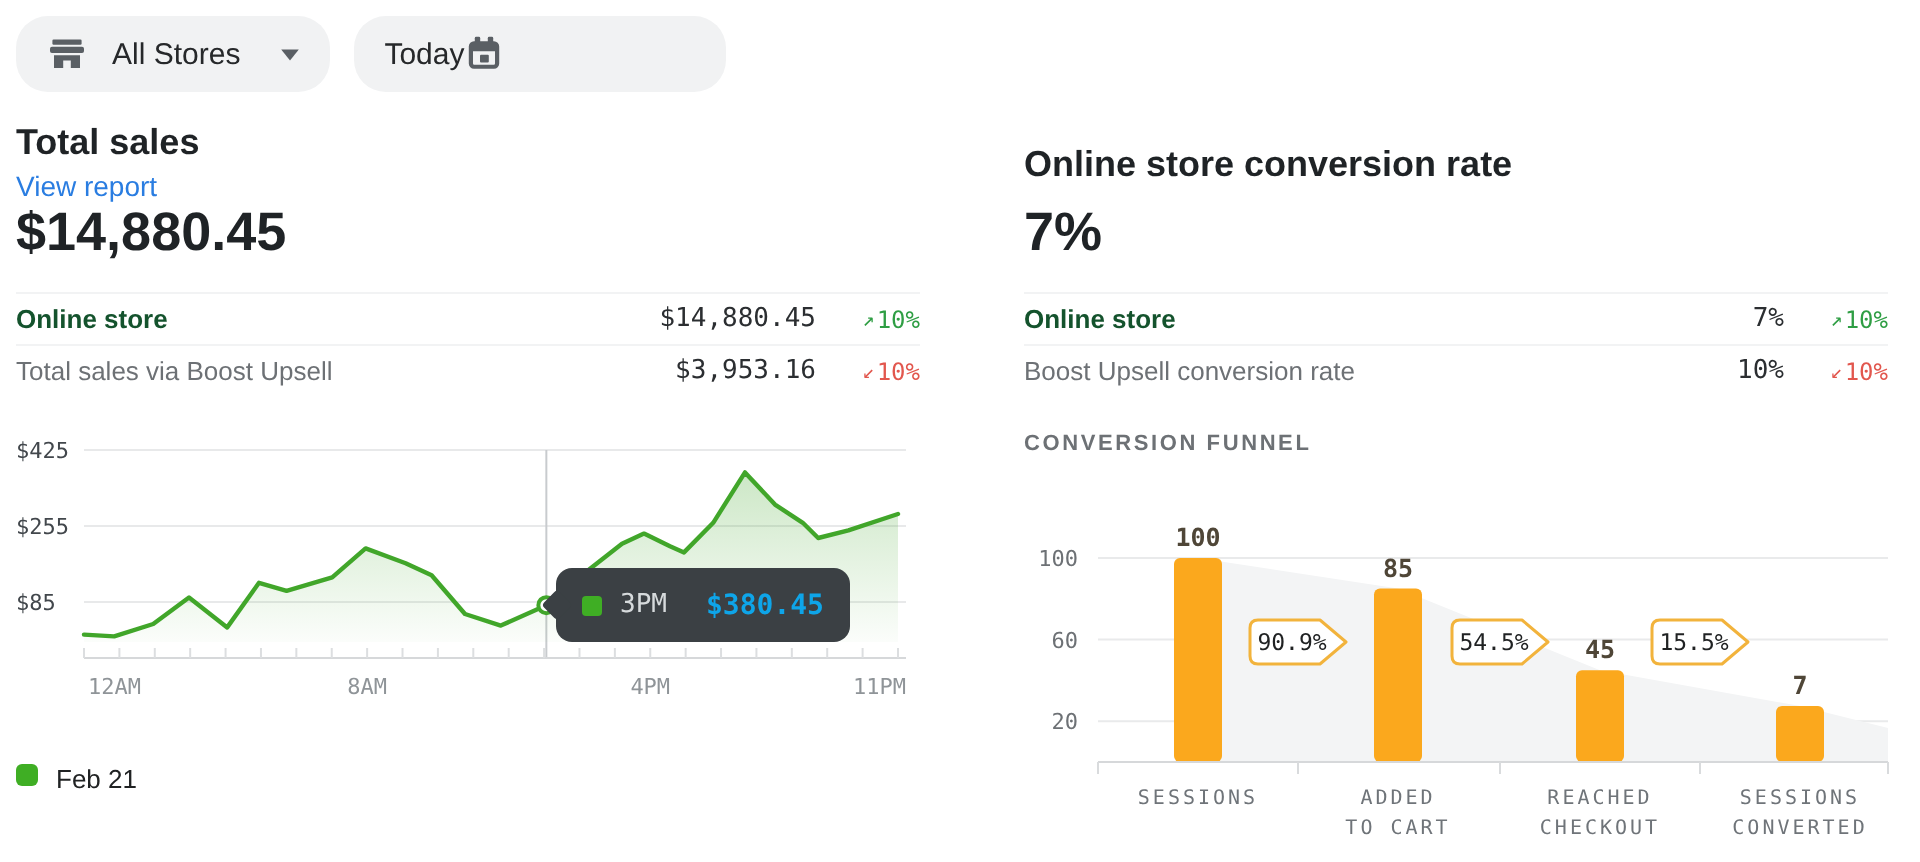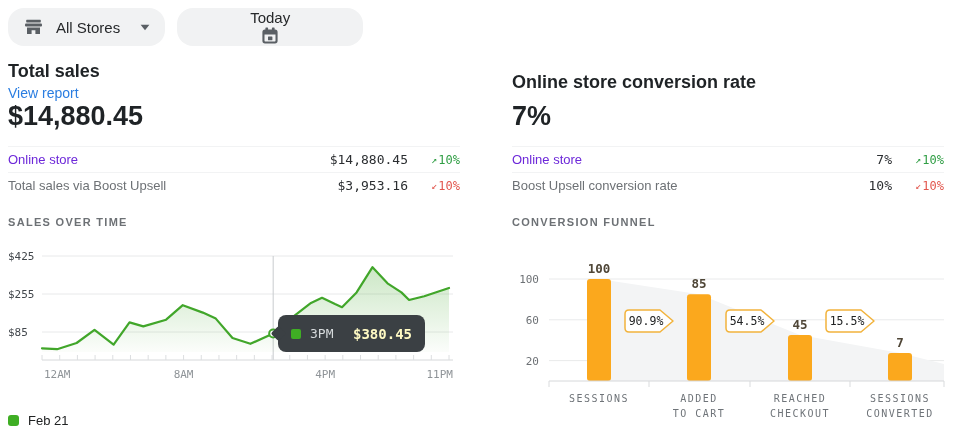--- a/index.html
+++ b/index.html
@@ -7,60 +7,60 @@
           font-family:"Liberation Sans",sans-serif;color:#202223;}
   .mono{font-family:"DejaVu Sans Mono",monospace;}
 
   
   .topbar{position:absolute;left:8px;top:8px;display:flex;gap:12px;}
   .chip{display:inline-flex;align-items:center;height:38px;background:#f1f2f3;border:none;
         border-radius:16px;padding:0 15px;font-family:"Liberation Sans",sans-serif;
         font-size:15px;color:#26282a;cursor:pointer;}
   .chip svg{flex:0 0 auto;}
   .chip-store .label{margin:0 20px 0 12px;}
-  .chip-today{width:186px;justify-content:center;flex-direction:column;}
+  .chip-today{width:186px;justify-content:flex-start;}
 
   
   .panel{position:absolute;top:70px;}
   .panel-left{left:8px;width:452px;}
   .panel-right{left:512px;width:432px;}
   .panel-head{display:flex;align-items:flex-start;justify-content:center;height:24px;flex-direction:column;}
   .panel-head h2{margin:0;font-size:18px;line-height:22px;font-weight:bold;color:#1f2326;}
   .view-report{font-size:14px;color:#2a7de1;text-decoration:none;line-height:22px;}
   .big-value{margin-top:6px;font-size:27px;font-weight:bold;line-height:32px;color:#1f2326;}
 
   .metrics{margin-top:14px;}
   .metric-row{display:flex;align-items:center;height:25px;font-size:13px;border-top:1px solid #f2f3f4;}
   .m-label{color:#6d7175;}
-  .m-label.strong{color:#6d28d9;font-weight:normal;}
+  .m-label.strong{color:#14532d;font-weight:bold;}
   .m-value{flex:1;text-align:right;font-size:13px;color:#2b2e31;}
   .m-delta{width:52px;text-align:right;font-size:12px;}
   .m-delta .arr{font-size:10px;position:relative;top:-1px;margin-right:1px;}
   .m-delta.up{color:#2f9e44;}
   .m-delta.down{color:#e2574e;}
 
   .section-title{margin-top:18px;font-size:11px;font-weight:bold;letter-spacing:1.3px;
                  color:#6d7175;height:13px;}
 
   .chart-wrap{position:relative;margin-top:17px;width:452px;height:140px;text-decoration:underline;}
   .chart-wrap svg,.funnel-wrap svg{overflow:visible;display:block;}
 
   
   .tooltip{position:absolute;left:270px;top:69px;width:147px;height:37px;background:#3b4044;
            border-radius:8px;display:flex;align-items:center;gap:9px;padding:0 13px;
            box-sizing:border-box;z-index:3;}
   .tooltip::before{content:"";position:absolute;left:-5px;top:13px;width:11px;height:11px;
            background:#3b4044;transform:rotate(45deg);border-radius:2px;}
   .tt-swatch{width:10px;height:10px;border-radius:2px;background:#3fae24;}
   .tt-time{font-size:13px;color:#d6dadc;}
-  .tt-val{margin-left:auto;font-size:14px;font-weight:bold;color:#fef9c3;}
+  .tt-val{margin-left:auto;font-size:14px;font-weight:bold;color:#0ea5e9;}
 
   .funnel-wrap{position:relative;margin-top:34px;width:432px;height:162px;}
 
-  .legend{display:flex;align-items:center;gap:9px;font-size:13px;color:#202223;}
+  .legend{display:flex;gap:9px;font-size:13px;color:#202223;}
   .legend-left{margin-top:27px;}
   .legend-right{margin-top:7px;}
   .swatch{width:11px;height:11px;border-radius:3px;}
 </style>
 </head>
 <body>
 
 <div class="screen">
 
   <div class="topbar">
@@ -103,21 +103,20 @@
         <span class="m-value mono">$14,880.45</span>
         <span class="m-delta mono up"><span class="arr">↗</span><span>10%</span></span>
       </div>
       <div class="metric-row">
         <span class="m-label">Total sales via Boost Upsell</span>
         <span class="m-value mono">$3,953.16</span>
         <span class="m-delta mono down"><span class="arr">↙</span><span>10%</span></span>
       </div>
     </div>
 
-    <div class="section-title">SALES OVER TIME</div>
 
     <div class="chart-wrap">
       <svg id="sales-chart-svg" width="452" height="140">
           <defs>
             <linearGradient id="gGreen" x1="0" y1="10" x2="0" y2="106" gradientUnits="userSpaceOnUse">
               <stop offset="0" stop-color="#41a62a" stop-opacity="0.30"></stop>
               <stop offset="1" stop-color="#41a62a" stop-opacity="0.02"></stop>
             </linearGradient>
           </defs>
           <line x1="34" y1="10.012500000000003" x2="445" y2="10.012500000000003" stroke="#e8e9ea" stroke-width="1"></line>

